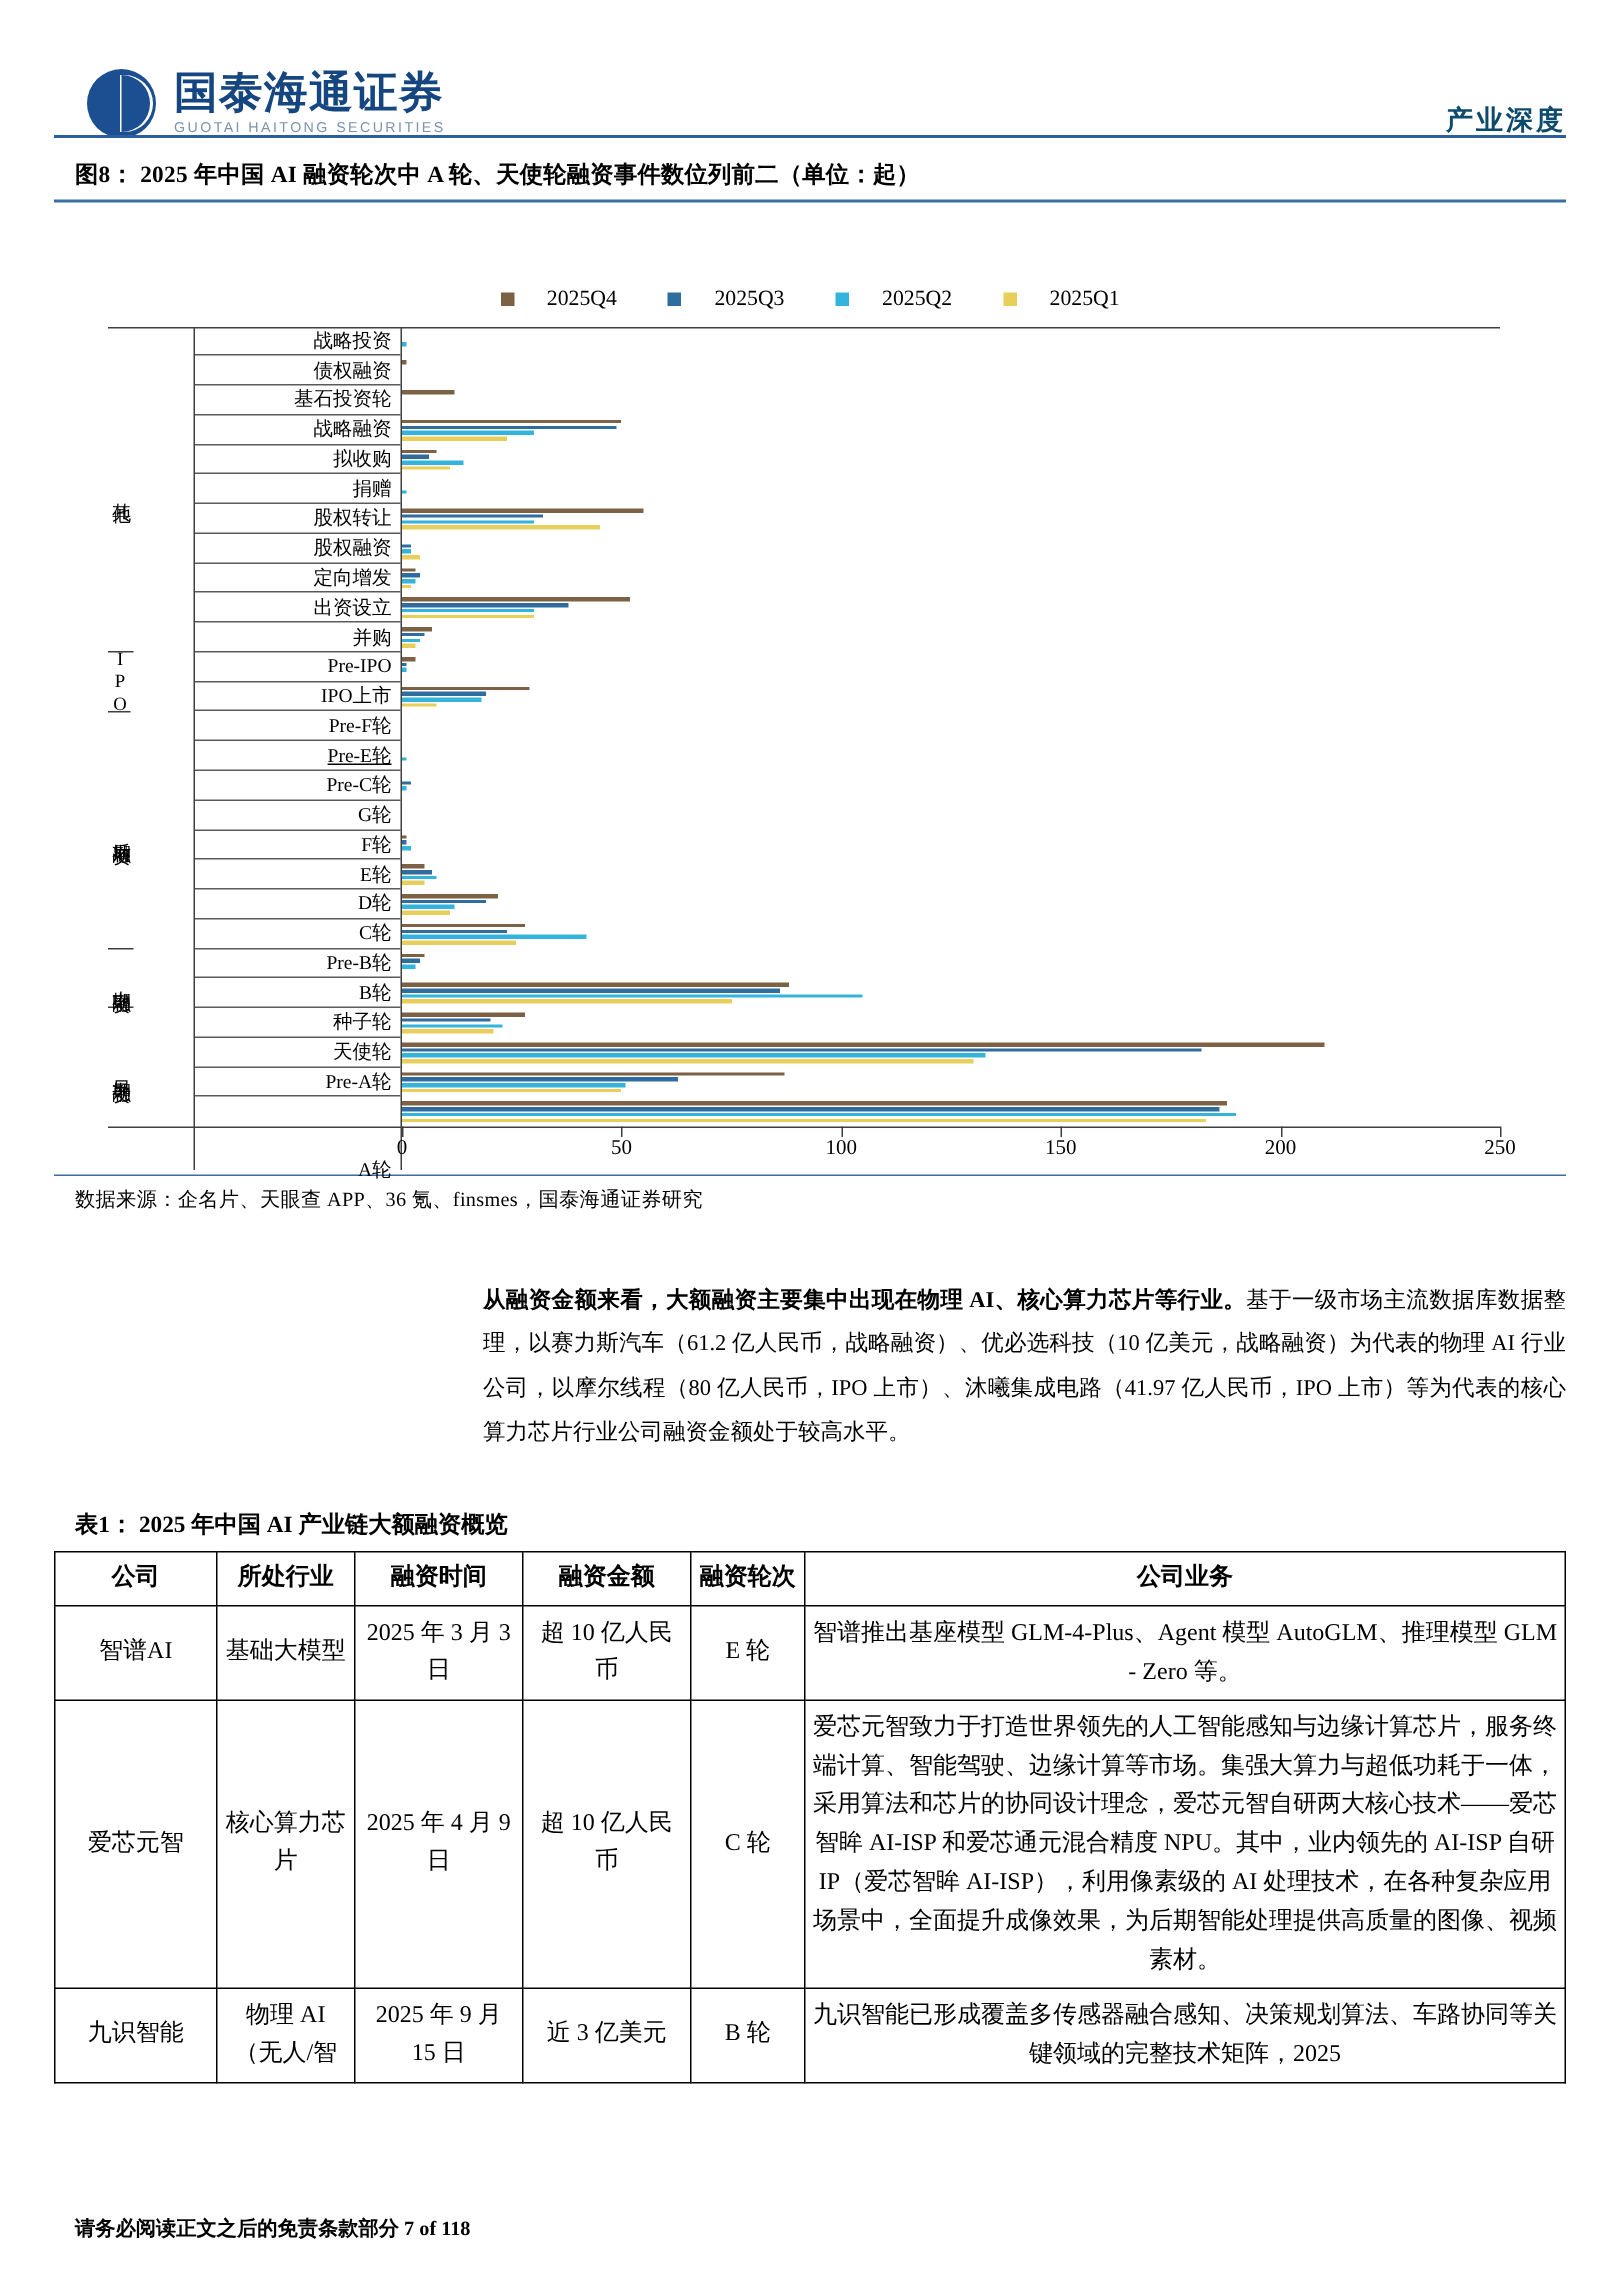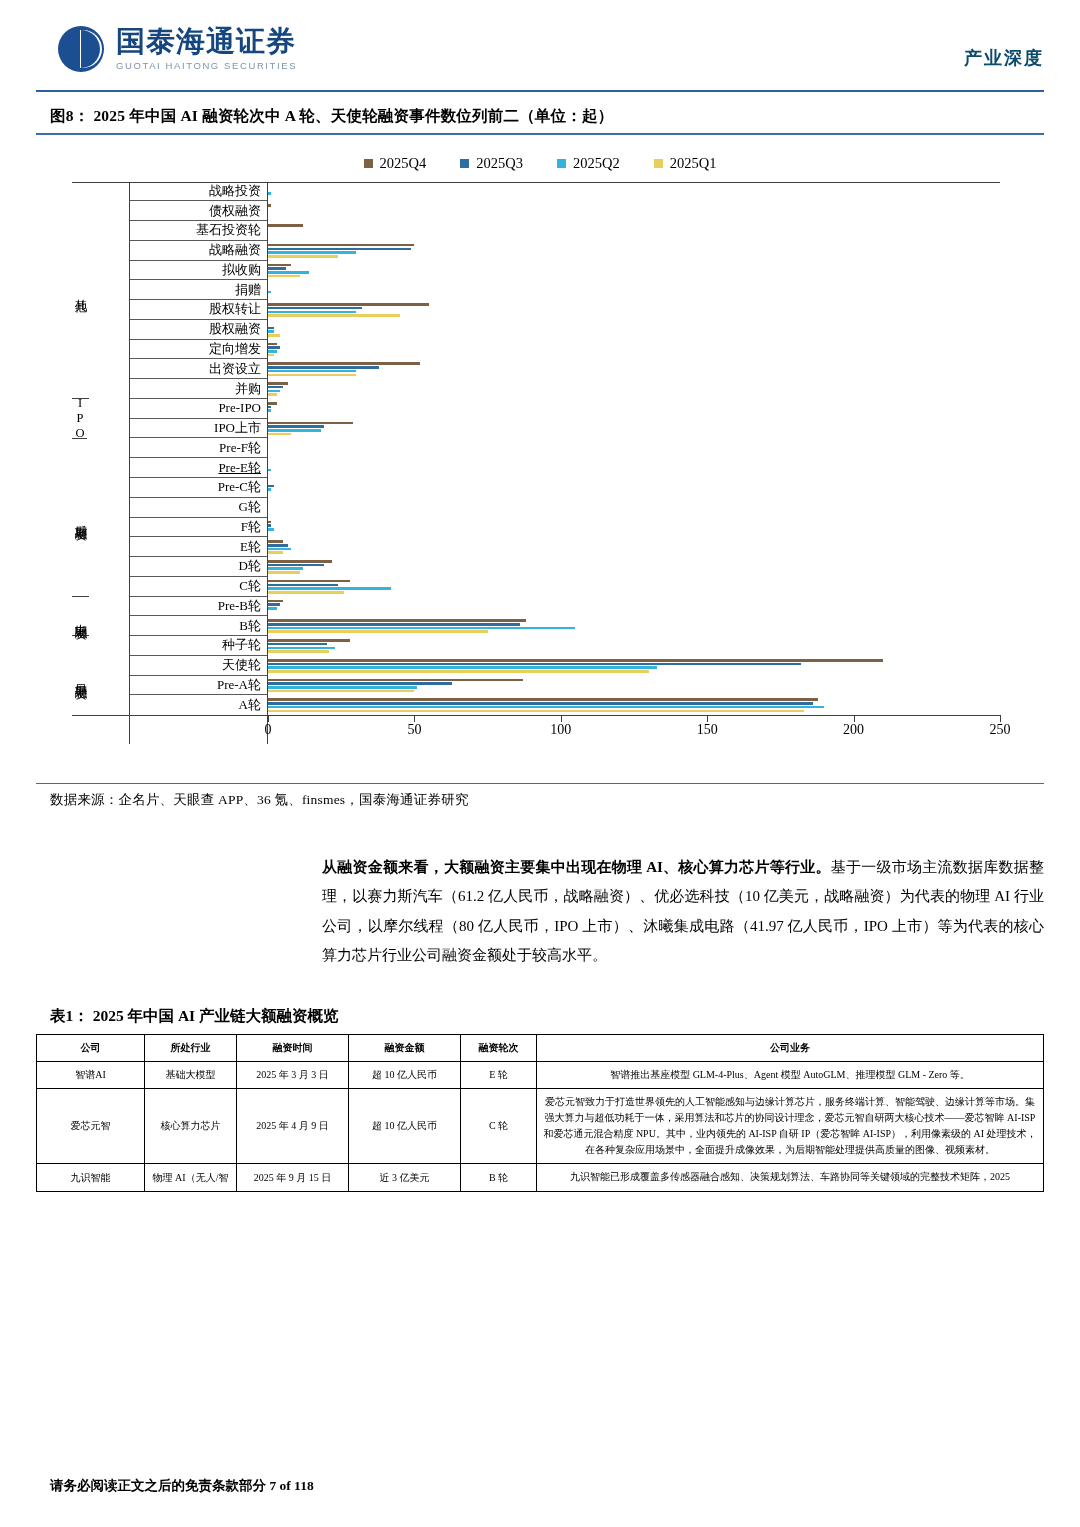--- a/index.html
+++ b/index.html
@@ -13,21 +13,21 @@
     position:relative;
     overflow:hidden;
   }
 
   
   .page-header{
     position:relative;
     height:92px;
     padding:26px 36px 0 58px;
     display:flex;
-    align-items:flex-start;
+    align-items:flex-end;
     justify-content:space-between;
   }
   .brand{ display:flex; align-items:center; gap:12px; }
   .brand-mark{
     width:46px;height:46px;border-radius:50%;
     background:#1b4f91;
     position:relative;flex:none;
     overflow:hidden;
   }
   .brand-mark:after{
@@ -74,21 +74,21 @@
     position:relative;
     height:640px;
     margin-top:6px;
   }
   .legend{
     display:flex;justify-content:center;align-items:center;
     gap:34px;
     padding:14px 0 10px 0;
     font-size:14.5px;
   }
-  .legend-item{ display:flex;align-items:center;gap:7px; }
+  .legend-item{ display:flex;align-items:center;gap:22px;margin-top:36px; }
   .legend-swatch{ width:9px;height:9px;display:inline-block; }
 
   
   .plot{
     position:relative;
     margin-left:36px;
     height:562px;
   }
   .axis-box{
     position:absolute;left:0;top:0;right:44px;bottom:28px;
@@ -116,21 +116,21 @@
     position:absolute;left:58px;top:0;width:138px;bottom:0;
     border-right:1.6px solid #3f3f3f;
   }
   .lab-cell{
     display:flex;align-items:center;justify-content:flex-end;
     padding-right:6px;
     border-bottom:1.1px solid #5a5a5a;
     font-size:13px;
     white-space:nowrap;
   }
-  .lab-cell:last-child{ border-bottom:none; }
+  .lab-cell:last-child{ border-bottom:none;margin-top:39px; }
 
   .bars-col{
     position:absolute;left:196px;top:0;right:44px;bottom:28px;
   }
   .row{
     position:relative;
     display:flex;flex-direction:column;justify-content:center;
   }
   .bar{
     height:2.6px;
@@ -167,21 +167,21 @@
     margin:36px 36px 7px 50px;
   }
   table{
     border-collapse:collapse;
     margin:0 36px;
     width:calc(100% - 72px);
     table-layout:fixed;
   }
   th,td{
     border:1px solid #000;
-    font-size:10px;
+    font-size:16px;
     padding:5px 4px;
     text-align:center;
     vertical-align:middle;
     line-height:1.55;
   }
   thead th{ font-weight:bold; }
   td.biz{ line-height:1.62; }
   col.c1{width:108px;} col.c2{width:92px;} col.c3{width:112px;}
   col.c4{width:112px;} col.c5{width:76px;}
 

